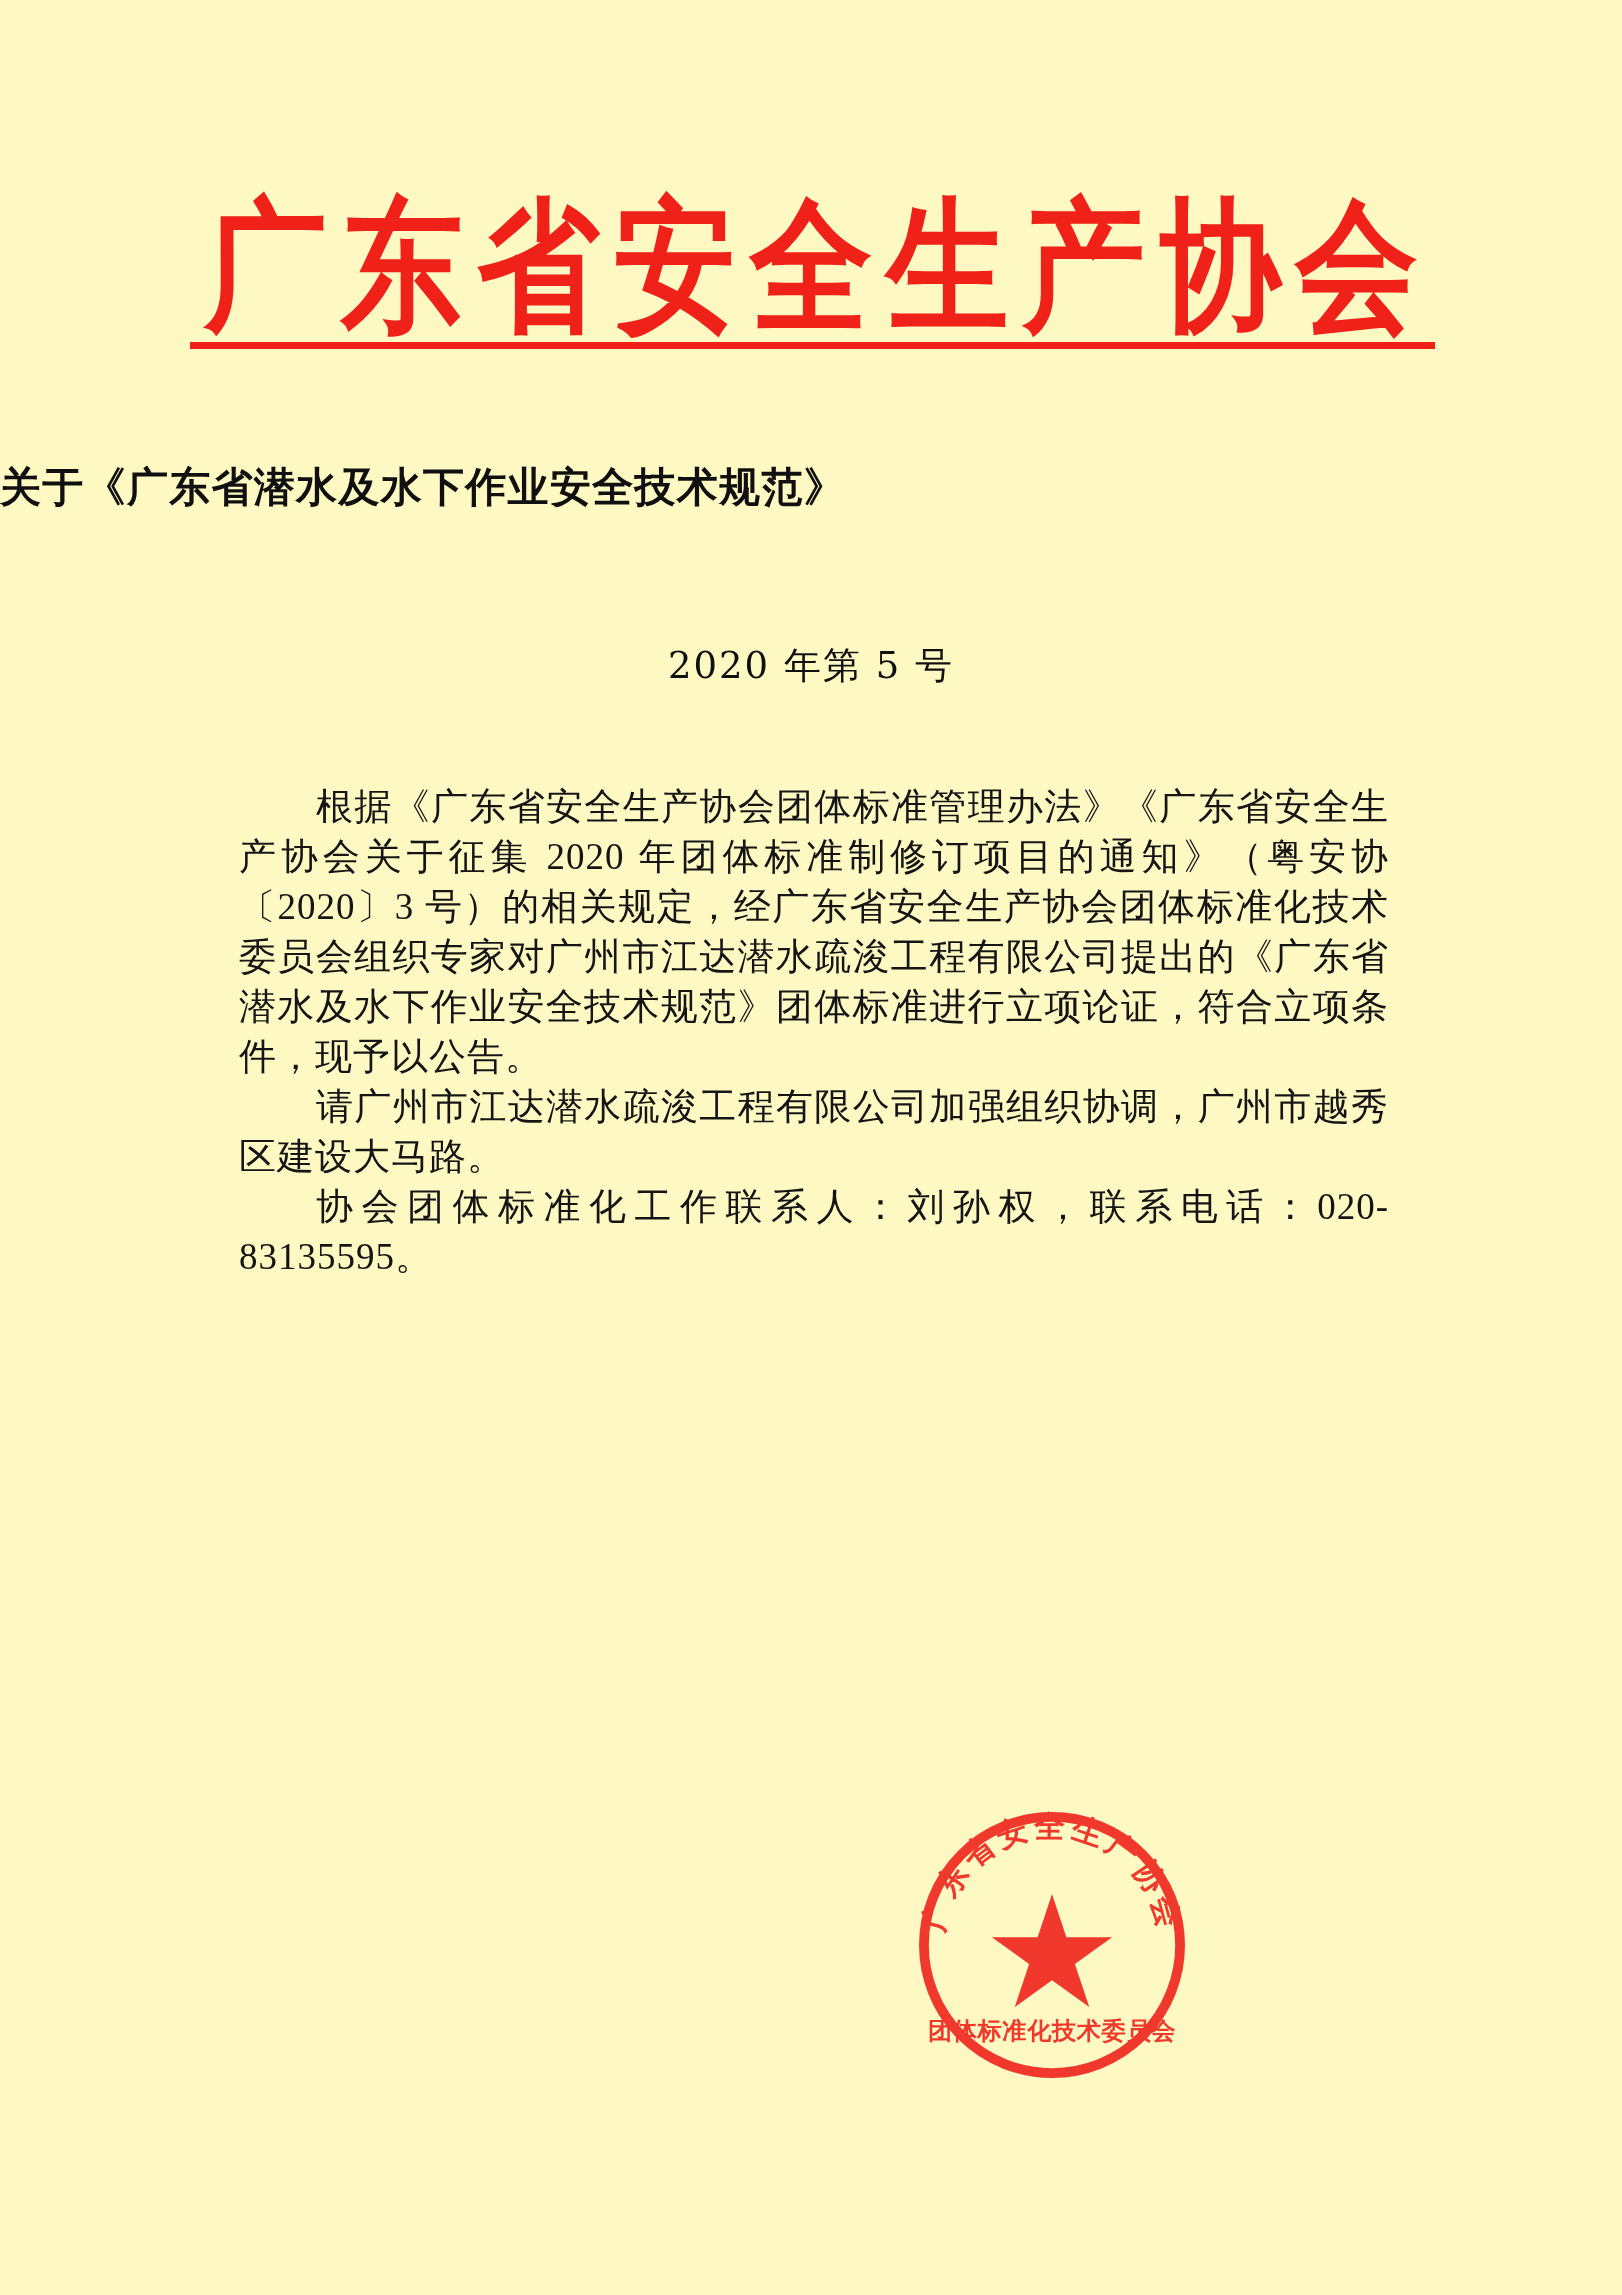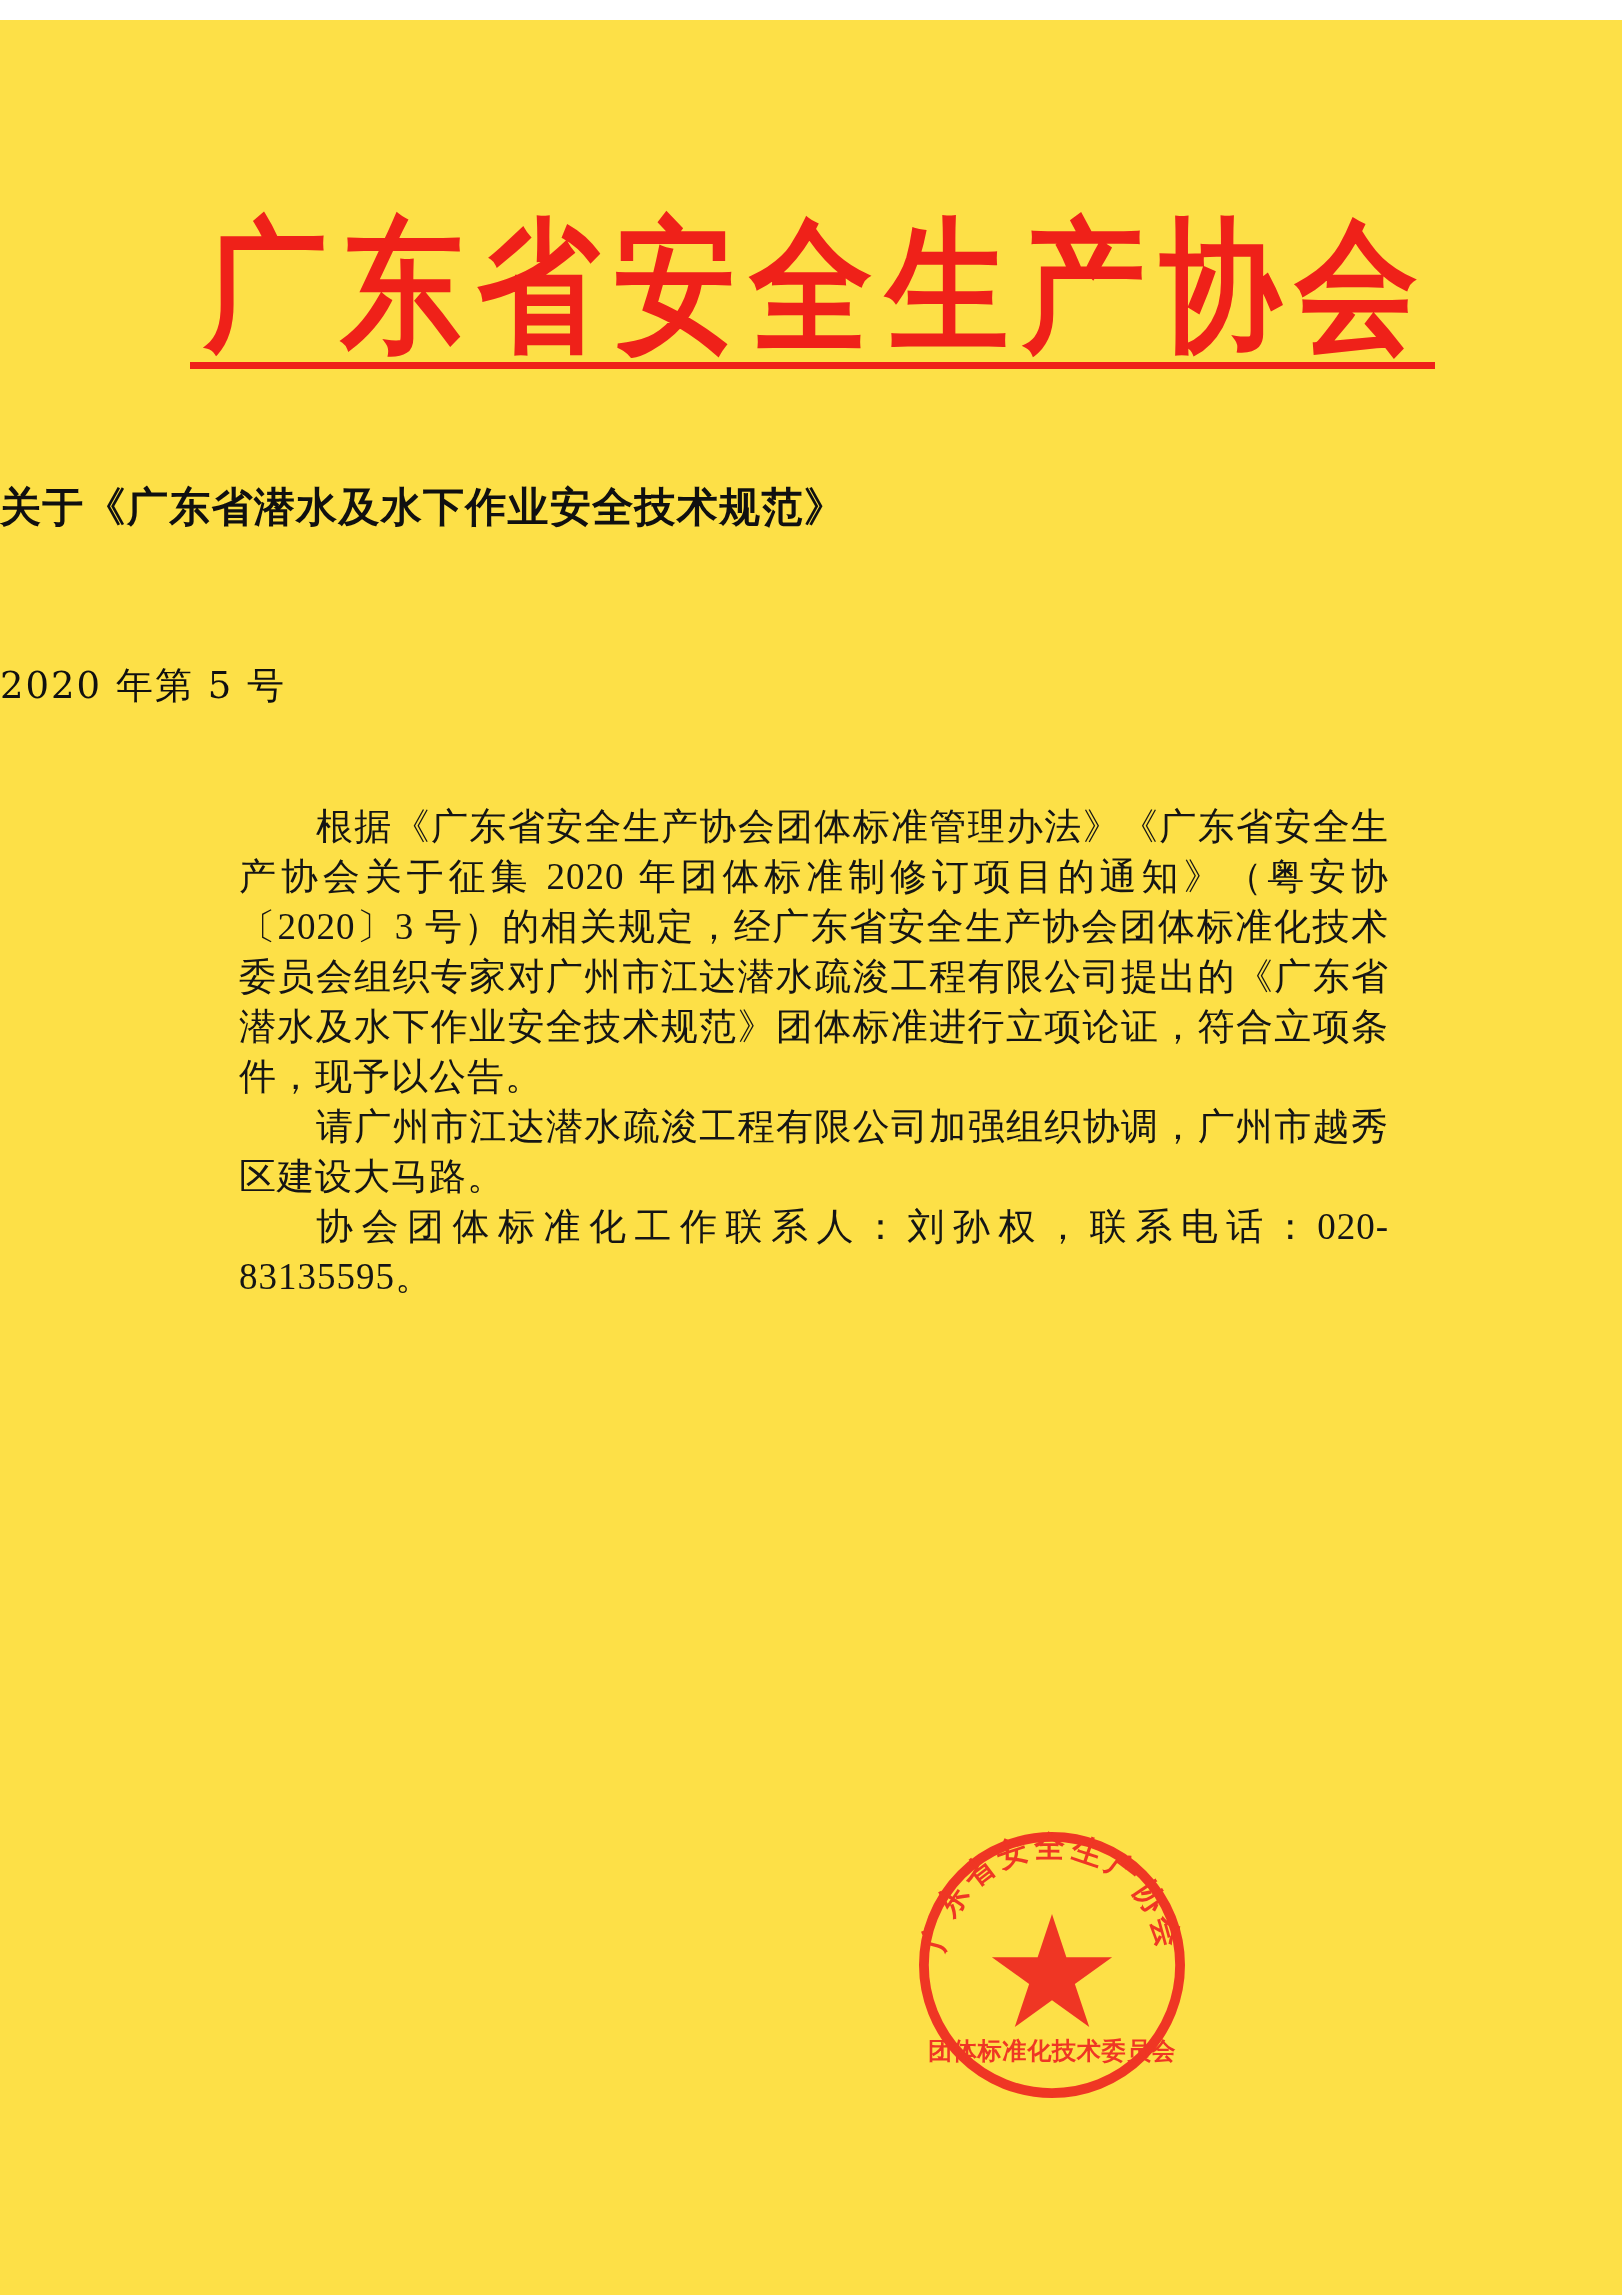--- a/index.html
+++ b/index.html
@@ -13,22 +13,21 @@
     position: relative;
     overflow: hidden;
     font-family: "DejaVu Serif", "Liberation Serif", serif;
     color: #1a1a1a;
     -webkit-font-smoothing: antialiased;
   }
 
   .page {
     position: absolute;
     inset: 0;
-    background: #fde047;
-    margin-top: 20px;
+    background: #fef9c3;
   }
 
   
   .letterhead {
     position: absolute;
     left: 0;
     top: 190px;
     width: 100%;
     text-align: center;
   }
@@ -69,20 +68,21 @@
     display: block;
     white-space: nowrap;
   }
 
   
   .issue-no {
     position: absolute;
     left: 0;
     top: 641px;
     width: 100%;
+    text-align: center;
     font-size: 37px;
     letter-spacing: 2px;
     color: #101010;
   }
 
   
   .body-copy {
     position: absolute;
     left: 239px;
     top: 782px;

